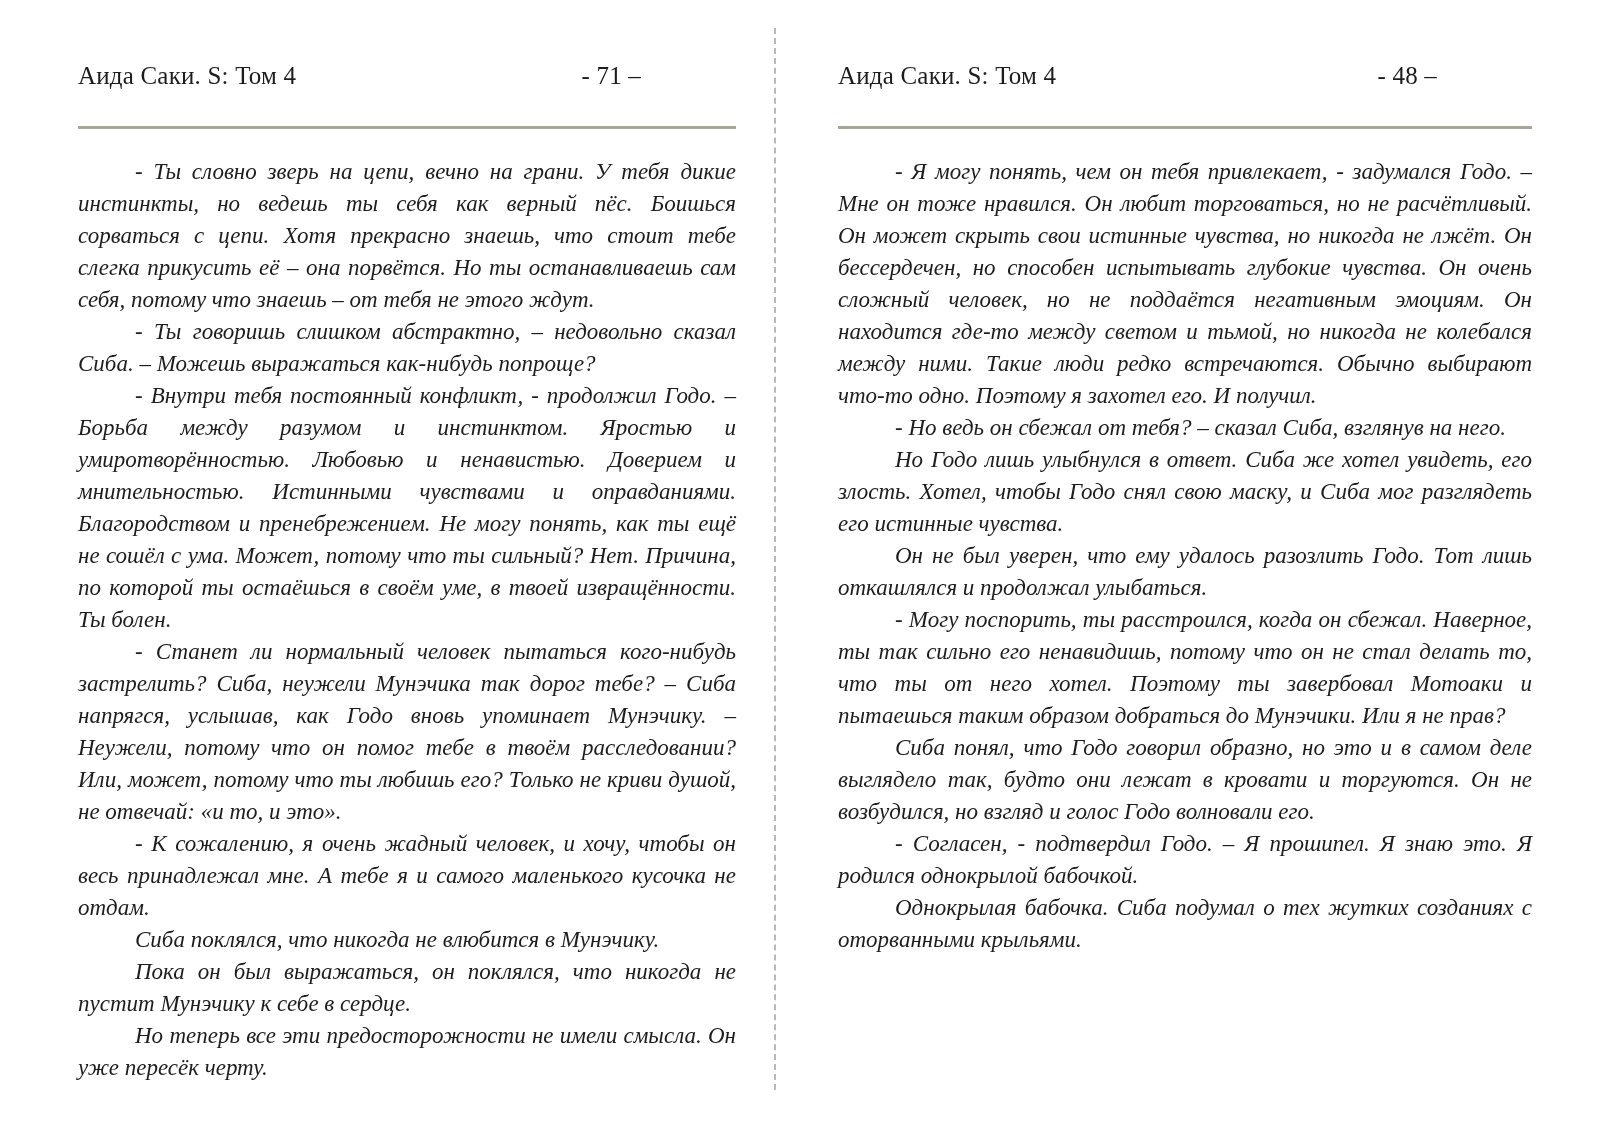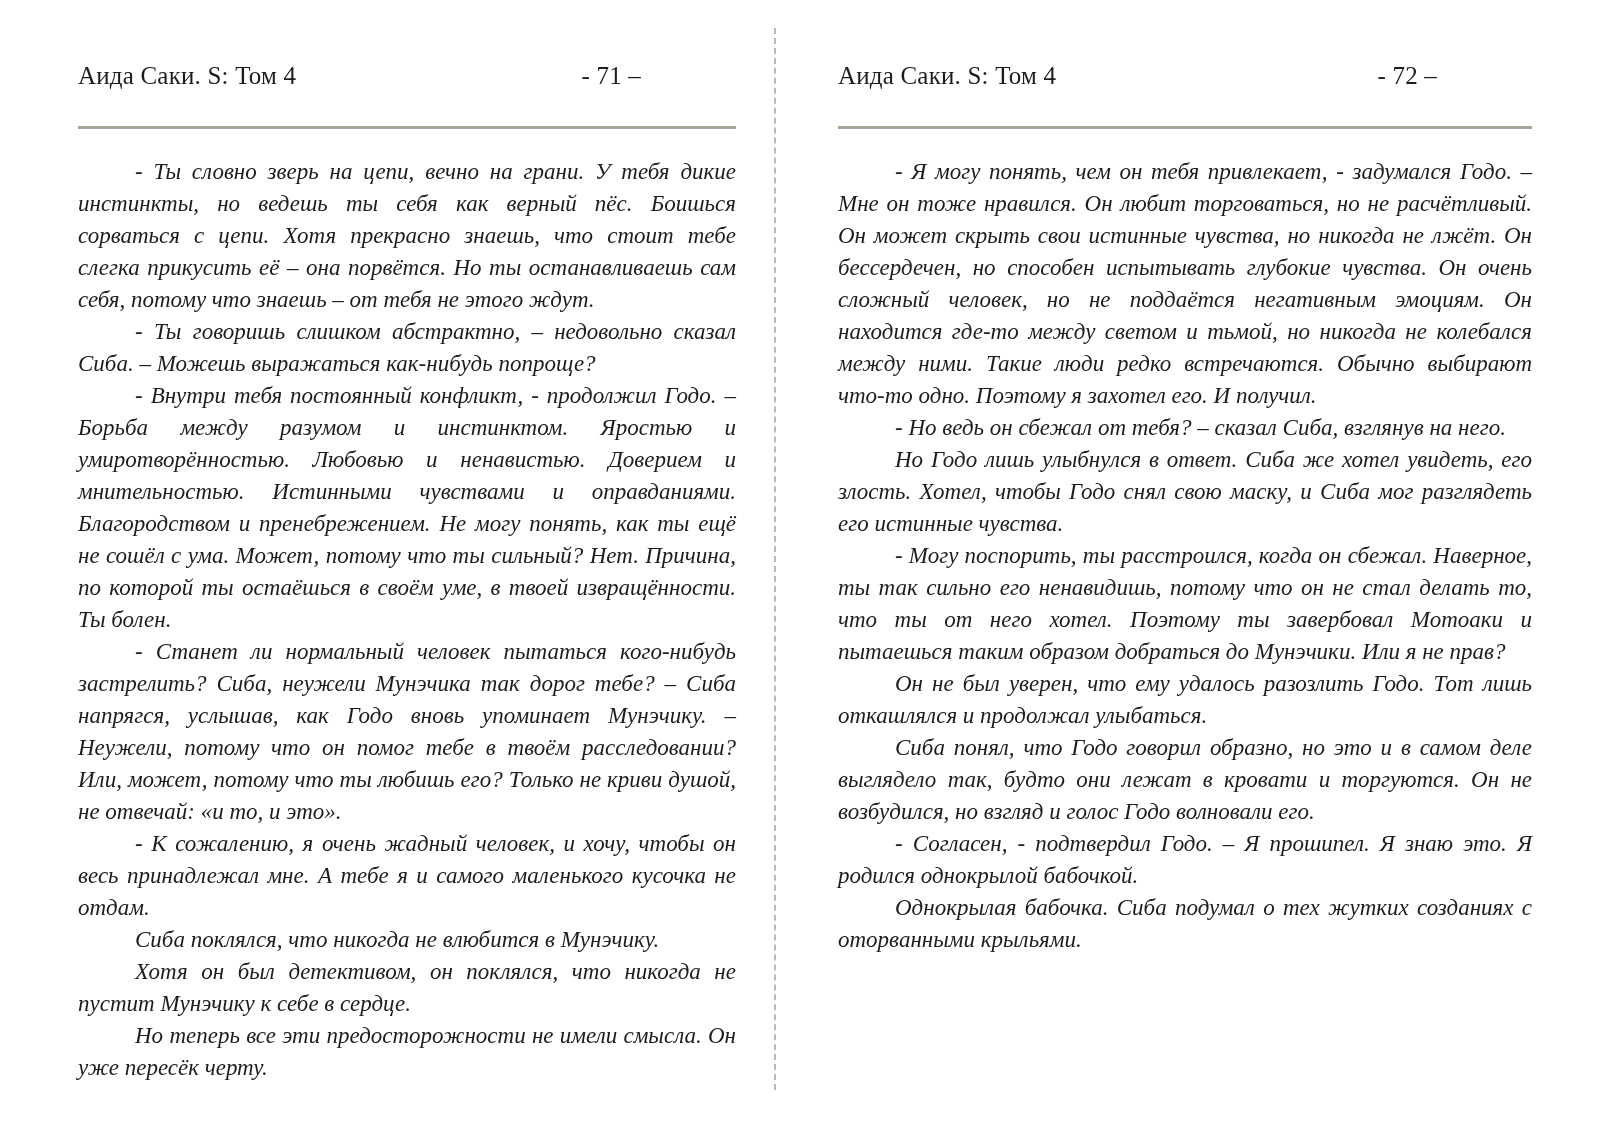--- a/index.html
+++ b/index.html
@@ -80,38 +80,38 @@
       <span class="page-number">- 71 –</span>
     </header>
     <hr class="header-rule">
     <div class="page-body">
         <p class="para">- Ты словно зверь на цепи, вечно на грани. У тебя дикие инстинкты, но ведешь ты себя как верный пёс. Боишься сорваться с цепи. Хотя прекрасно знаешь, что стоит тебе слегка прикусить её – она порвётся. Но ты останавливаешь сам себя, потому что знаешь – от тебя не этого ждут.</p>
         <p class="para">- Ты говоришь слишком абстрактно, – недовольно сказал Сиба. – Можешь выражаться как-нибудь попроще?</p>
         <p class="para">- Внутри тебя постоянный конфликт, - продолжил Годо. – Борьба между разумом и инстинктом. Яростью и умиротворённостью. Любовью и ненавистью. Доверием и мнительностью. Истинными чувствами и оправданиями. Благородством и пренебрежением. Не могу понять, как ты ещё не сошёл с ума. Может, потому что ты сильный? Нет. Причина, по которой ты остаёшься в своём уме, в твоей извращённости. Ты болен.</p>
         <p class="para">- Станет ли нормальный человек пытаться кого-нибудь застрелить? Сиба, неужели Мунэчика так дорог тебе? – Сиба напрягся, услышав, как Годо вновь упоминает Мунэчику. – Неужели, потому что он помог тебе в твоём расследовании? Или, может, потому что ты любишь его? Только не криви душой, не отвечай: «и то, и это».</p>
         <p class="para">- К сожалению, я очень жадный человек, и хочу, чтобы он весь принадлежал мне. А тебе я и самого маленького кусочка не отдам.</p>
         <p class="para">Сиба поклялся, что никогда не влюбится в Мунэчику.</p>
-        <p class="para">Хотя он был детективом, он поклялся, что никогда не пустит Мунэчику к себе в сердце.</p>
+        <p class="para">Пока он был выражаться, он поклялся, что никогда не пустит Мунэчику к себе в сердце.</p>
         <p class="para">Но теперь все эти предосторожности не имели смысла. Он уже пересёк черту.</p>
       </div>
   </section>
 
   <div class="spread-divider"></div>
 
   <section class="page page-right">
     <header class="page-header">
       <span class="header-title">Аида Саки. S: Том 4</span>
-      <span class="page-number">- 72 –</span>
+      <span class="page-number">- 48 –</span>
     </header>
     <hr class="header-rule">
     <div class="page-body">
         <p class="para">- Я могу понять, чем он тебя привлекает, - задумался Годо. – Мне он тоже нравился. Он любит торговаться, но не расчётливый. Он может скрыть свои истинные чувства, но никогда не лжёт. Он бессердечен, но способен испытывать глубокие чувства. Он очень сложный человек, но не поддаётся негативным эмоциям. Он находится где-то между светом и тьмой, но никогда не колебался между ними. Такие люди редко встречаются. Обычно выбирают что-то одно. Поэтому я захотел его. И получил.</p>
         <p class="para">- Но ведь он сбежал от тебя? – сказал Сиба, взглянув на него.</p>
         <p class="para">Но Годо лишь улыбнулся в ответ. Сиба же хотел увидеть, его злость. Хотел, чтобы Годо снял свою маску, и Сиба мог разглядеть его истинные чувства.</p>
+        <p class="para">Он не был уверен, что ему удалось разозлить Годо. Тот лишь откашлялся и продолжал улыбаться.</p>
         <p class="para">- Могу поспорить, ты расстроился, когда он сбежал. Наверное, ты так сильно его ненавидишь, потому что он не стал делать то, что ты от него хотел. Поэтому ты завербовал Мотоаки и пытаешься таким образом добраться до Мунэчики. Или я не прав?</p>
-        <p class="para">Он не был уверен, что ему удалось разозлить Годо. Тот лишь откашлялся и продолжал улыбаться.</p>
         <p class="para">Сиба понял, что Годо говорил образно, но это и в самом деле выглядело так, будто они лежат в кровати и торгуются. Он не возбудился, но взгляд и голос Годо волновали его.</p>
         <p class="para">- Согласен, - подтвердил Годо. – Я прошипел. Я знаю это. Я родился однокрылой бабочкой.</p>
         <p class="para">Однокрылая бабочка. Сиба подумал о тех жутких созданиях с оторванными крыльями.</p>
       </div>
   </section>
 
 </div>
 
 </body></html>

